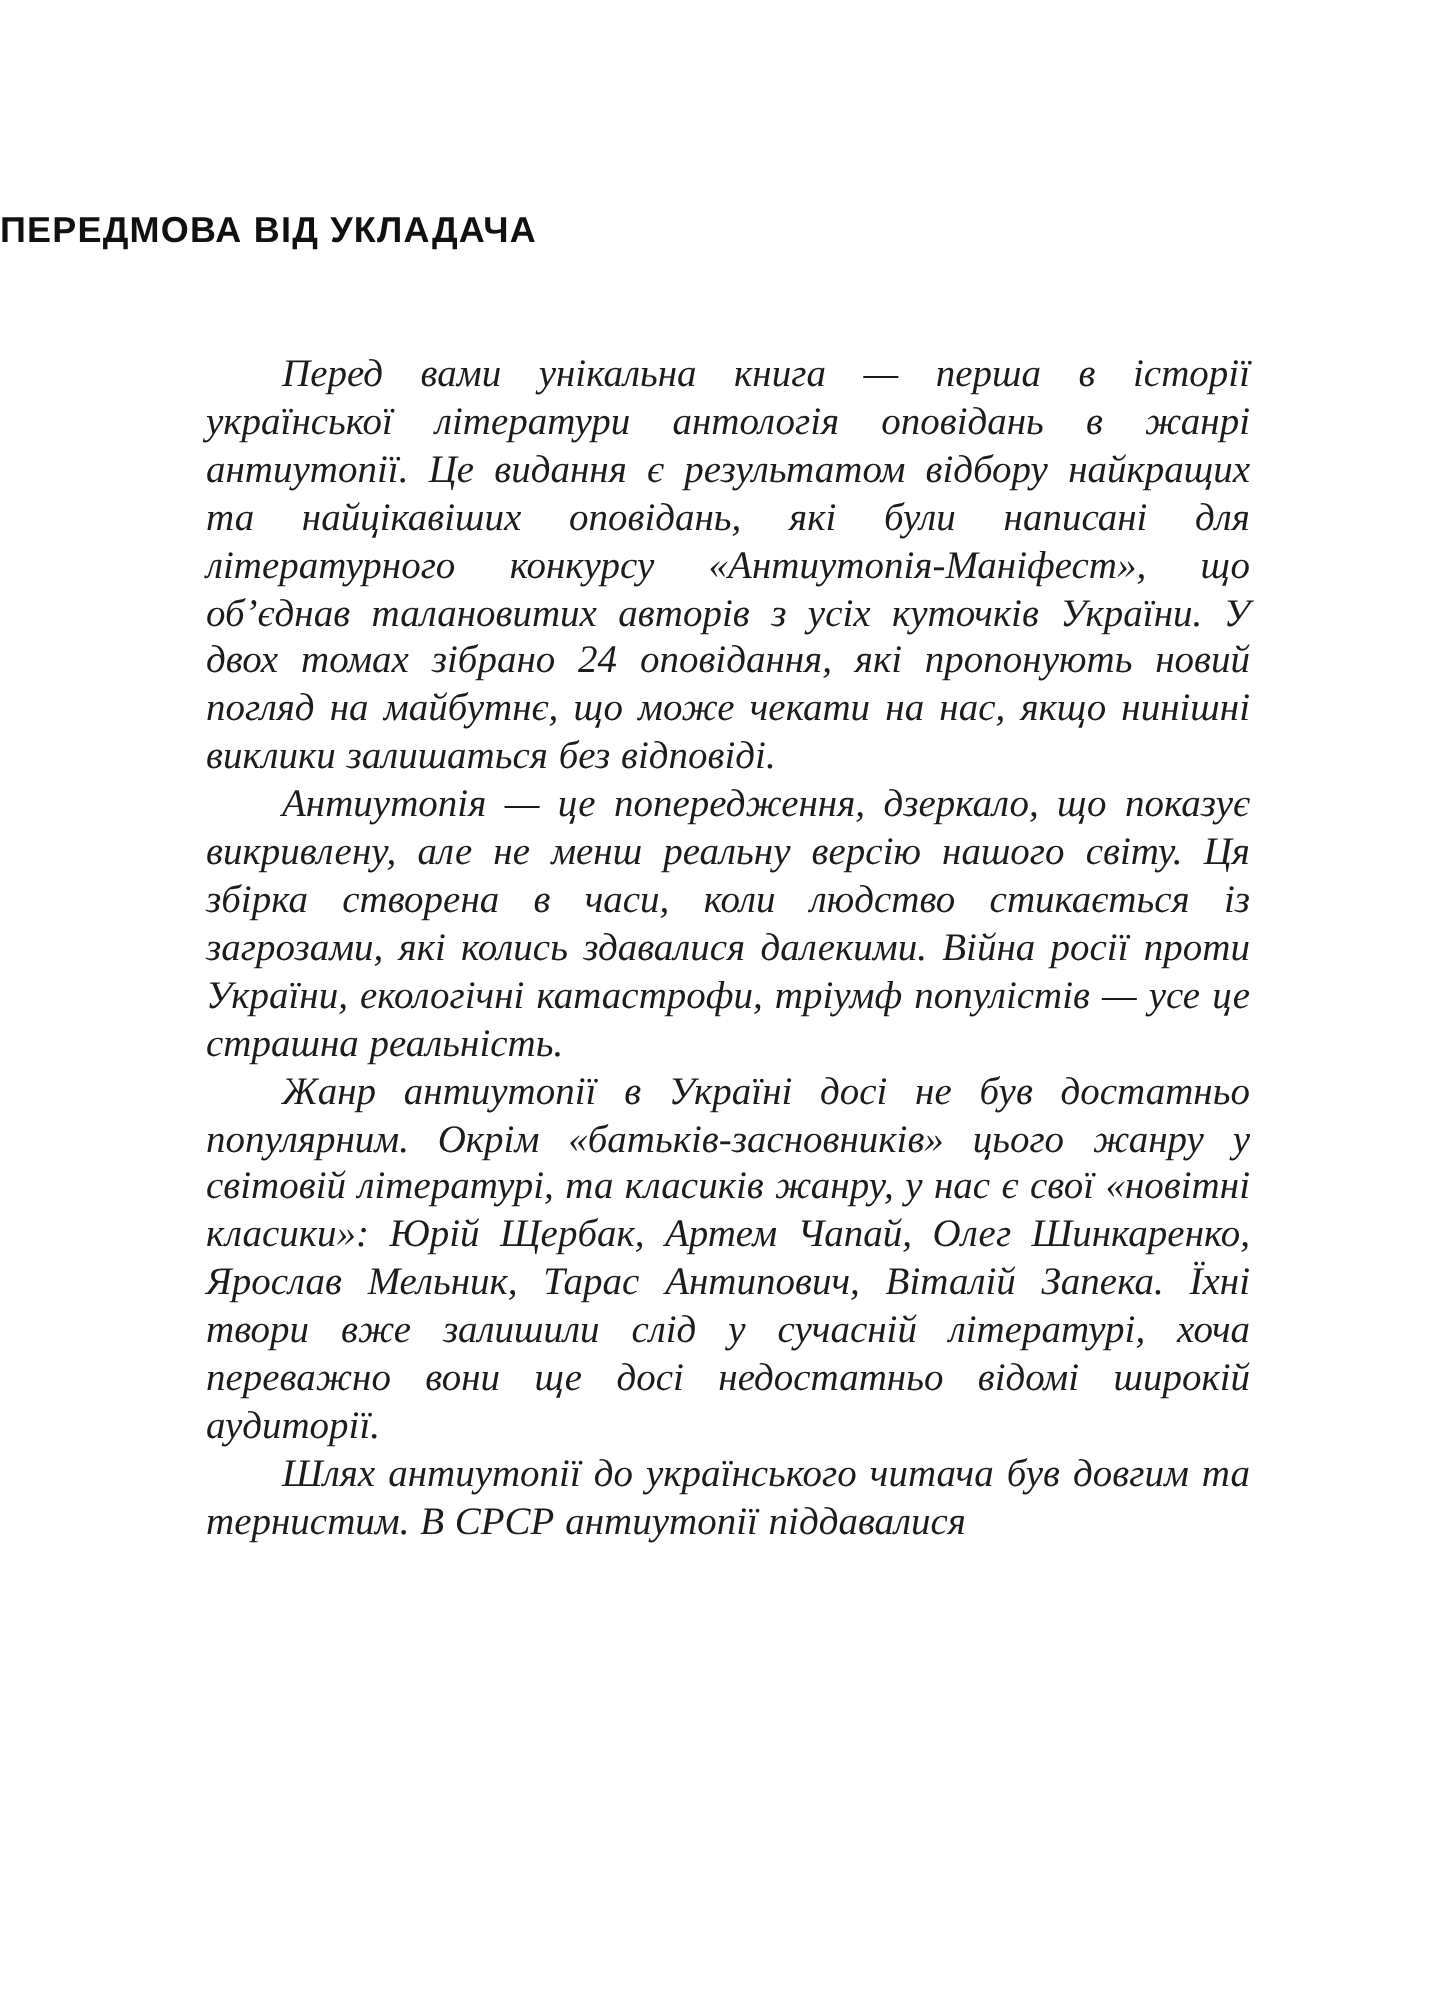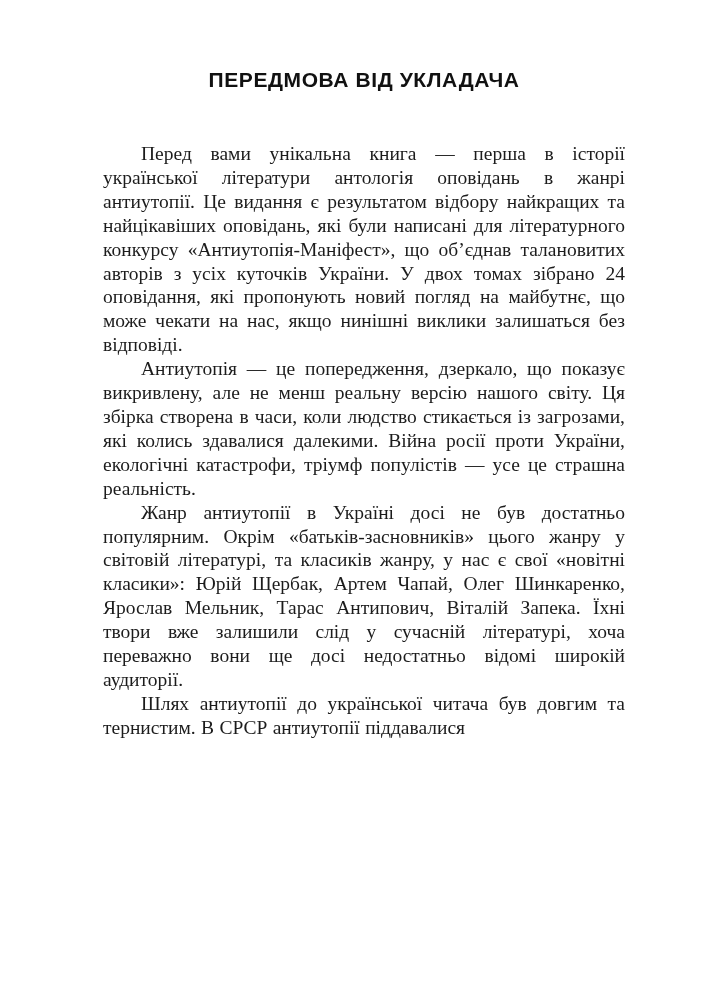--- a/index.html
+++ b/index.html
@@ -12,47 +12,47 @@
     width: 728px;
     height: 1000px;
     background: #ffffff;
     color: #1c1c1c;
     font-family: "Liberation Serif", serif;
     overflow: hidden;
     box-sizing: border-box;
   }
   .page-title {
     margin: 0;
-    padding-top: 68px;
-    text-align: center;
+    padding-top: 105px;
     font-family: "Liberation Sans", sans-serif;
     font-weight: 700;
-    font-size: 21px;
+    font-size: 18px;
     letter-spacing: 0.6px;
     color: #111111;
   }
   .body-text {
     width: 522px;
     margin: 50px auto 0 auto;
     font-size: 19.5px;
     line-height: 23.9px;
     text-align: justify;
     hyphens: auto;
     -webkit-hyphens: auto;
     word-spacing: 0.5px;
+    font-style: italic;
   }
   .body-text p {
     margin: 0;
     text-indent: 38px;
   }
 </style>
 </head>
 <body>
 
 <div class="page">
   <h1 class="page-title">ПЕРЕДМОВА ВІД УКЛАДАЧА</h1>
   <div class="body-text">
     <p>Перед вами унікальна книга — перша в історії української літератури антологія оповідань в жанрі антиутопії. Це видання є результатом відбору найкращих та найцікавіших оповідань, які були написані для літературного конкурсу «Антиутопія-Маніфест», що об’єднав талановитих авторів з усіх куточків України. У двох томах зібрано 24 оповідання, які пропонують новий погляд на майбутнє, що може чекати на нас, якщо нинішні виклики залишаться без відповіді.</p>
     <p>Антиутопія — це попередження, дзеркало, що показує викривлену, але не менш реальну версію нашого світу. Ця збірка створена в часи, коли людство стикається із загрозами, які колись здавалися далекими. Війна росії проти України, екологічні катастрофи, тріумф популістів — усе це страшна реальність.</p>
     <p>Жанр антиутопії в Україні досі не був достатньо популярним. Окрім «батьків-засновників» цього жанру у світовій літературі, та класиків жанру, у нас є свої «новітні класики»: Юрій Щербак, Артем Чапай, Олег Шинкаренко, Ярослав Мельник, Тарас Антипович, Віталій Запека. Їхні твори вже залишили слід у сучасній літературі, хоча переважно вони ще досі недостатньо відомі широкій аудиторії.</p>
-    <p>Шлях антиутопії до української читача був довгим та тернистим. В СРСР антиутопії піддавалися</p>
+    <p>Шлях антиутопії до українського читача був довгим та тернистим. В СРСР антиутопії піддавалися</p>
   </div>
 </div>
 
 </body></html>

